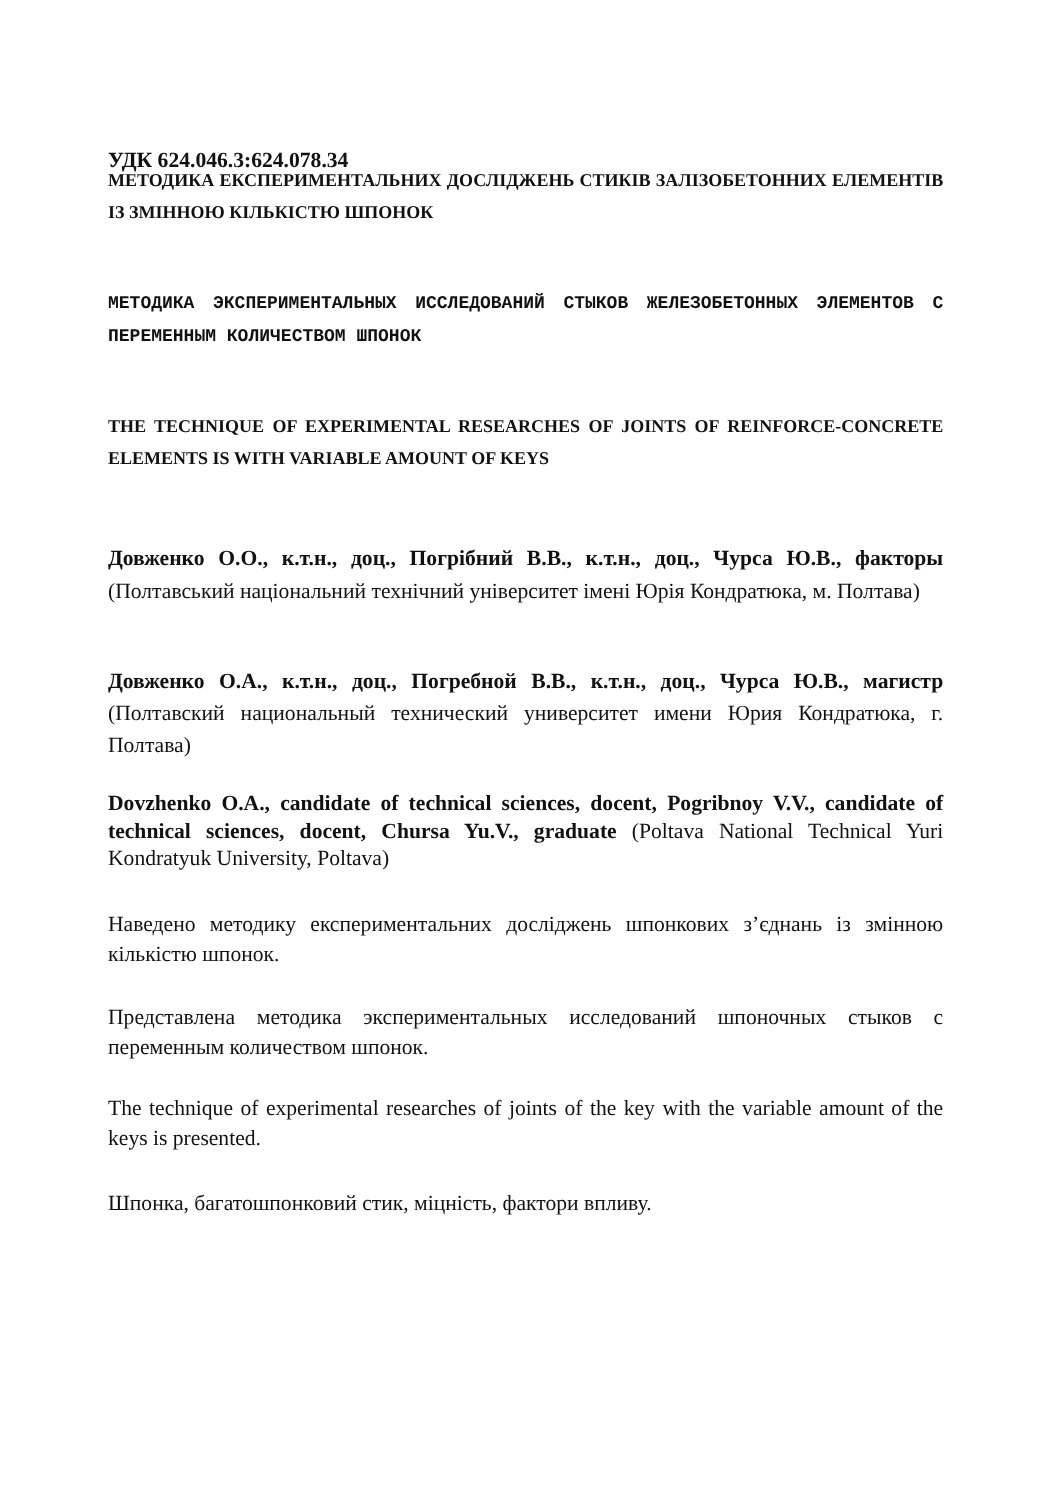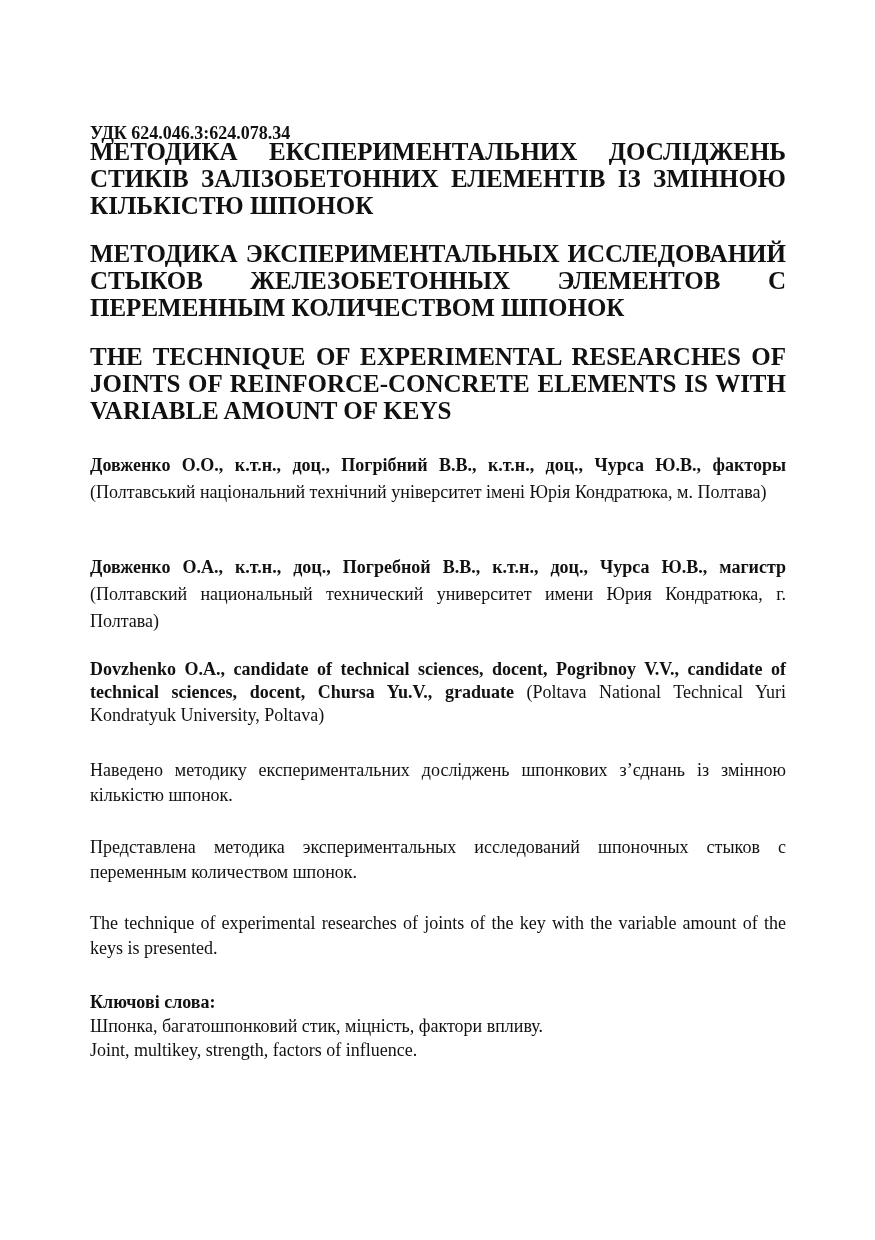--- a/index.html
+++ b/index.html
@@ -1,52 +1,50 @@
 <!DOCTYPE html>
 <html><head>
 <meta charset="utf-8">
 <style>
   html, body { margin: 0; padding: 0; background: #ffffff; }
   body { width: 875px; height: 1240px; position: relative; overflow: hidden;
          font-family: "Liberation Serif", "DejaVu Serif", serif; color: #111; }
   .page { position: absolute; left: 90px; top: 0; width: 696px; }
   .blk { position: absolute; left: 0; width: 696px; margin: 0; }
   .bold { font-weight: bold; }
-  .title { font-size: 25px; line-height: 27px; font-weight: bold; text-align: justify; }
+  .title { font-size: 15px; line-height: 27px; font-weight: bold; text-align: justify; }
   .head { font-size: 18px; line-height: 26px; }
   .auth { font-size: 18px; line-height: 27px; text-align: justify; }
   .auth-en { font-size: 18px; line-height: 23px; text-align: justify; }
   .abs { font-size: 18px; line-height: 25px; font-weight: normal; text-align: justify; }
   .kw { font-size: 18px; line-height: 24px; }
   .kw div { display: block; }
 </style>
 </head>
 <body>
 
 <div class="page">
 
   <p class="blk head bold" style="top:90px;margin-top:30px;">УДК 624.046.3:624.078.34</p>
 
   <p class="blk title" style="top:138px;">МЕТОДИКА ЕКСПЕРИМЕНТАЛЬНИХ ДОСЛІДЖЕНЬ СТИКІВ ЗАЛІЗОБЕТОННИХ ЕЛЕМЕНТІВ ІЗ ЗМІННОЮ КІЛЬКІСТЮ ШПОНОК</p>
 
-  <p class="blk title" style="top:240px;">МЕТОДИКА ЭКСПЕРИМЕНТАЛЬНЫХ ИССЛЕДОВАНИЙ СТЫКОВ ЖЕЛЕЗОБЕТОННЫХ ЭЛЕМЕНТОВ С ПЕРЕМЕННЫМ КОЛИЧЕСТВОМ ШПОНОК</p>
+  <p class="blk title" style="top:240px;font-family:Liberation Mono, monospace;">МЕТОДИКА ЭКСПЕРИМЕНТАЛЬНЫХ ИССЛЕДОВАНИЙ СТЫКОВ ЖЕЛЕЗОБЕТОННЫХ ЭЛЕМЕНТОВ С ПЕРЕМЕННЫМ КОЛИЧЕСТВОМ ШПОНОК</p>
 
   <p class="blk title" style="top:343px;">THE TECHNIQUE OF EXPERIMENTAL RESEARCHES OF JOINTS OF REINFORCE-CONCRETE ELEMENTS IS WITH VARIABLE AMOUNT OF KEYS</p>
 
   <p class="blk auth" style="top:452px;"><span class="bold">Довженко О.О., к.т.н., доц., Погрібний В.В., к.т.н., доц., Чурса Ю.В., факторы</span><span> (Полтавський національний технічний університет імені Юрія Кондратюка, м. Полтава)</span></p>
 
   <p class="blk auth" style="top:554px;"><span class="bold">Довженко О.А., к.т.н., доц., Погребной В.В., к.т.н., доц., Чурса Ю.В., магистр</span><span> (Полтавский национальный технический университет имени Юрия Кондратюка, г. Полтава)</span></p>
 
   <p class="blk auth-en" style="top:658px;"><span class="bold">Dovzhenko O.A., candidate of technical sciences, docent, Pogribnoy V.V., candidate of technical sciences, docent, Chursa Yu.V., graduate</span><span> (Poltava National Technical Yuri Kondratyuk University, Poltava)</span></p>
 
   <p class="blk abs" style="top:758px;">Наведено методику експериментальних досліджень шпонкових з’єднань із змінною кількістю шпонок.</p>
 
   <p class="blk abs" style="top:835px;">Представлена методика экспериментальных исследований шпоночных стыков с переменным количеством шпонок.</p>
 
   <p class="blk abs" style="top:911px;">The technique of experimental researches of joints of the key with the variable amount of the keys is presented.</p>
 
   <div class="blk kw" style="top:990px;">
-    <div class="bold">Ключові слова:</div>
     <div>Шпонка, багатошпонковий стик, міцність, фактори впливу.</div>
-    <div>Joint, multikey, strength, factors of influence.</div>
   </div>
 
 </div>
 
 </body></html>

